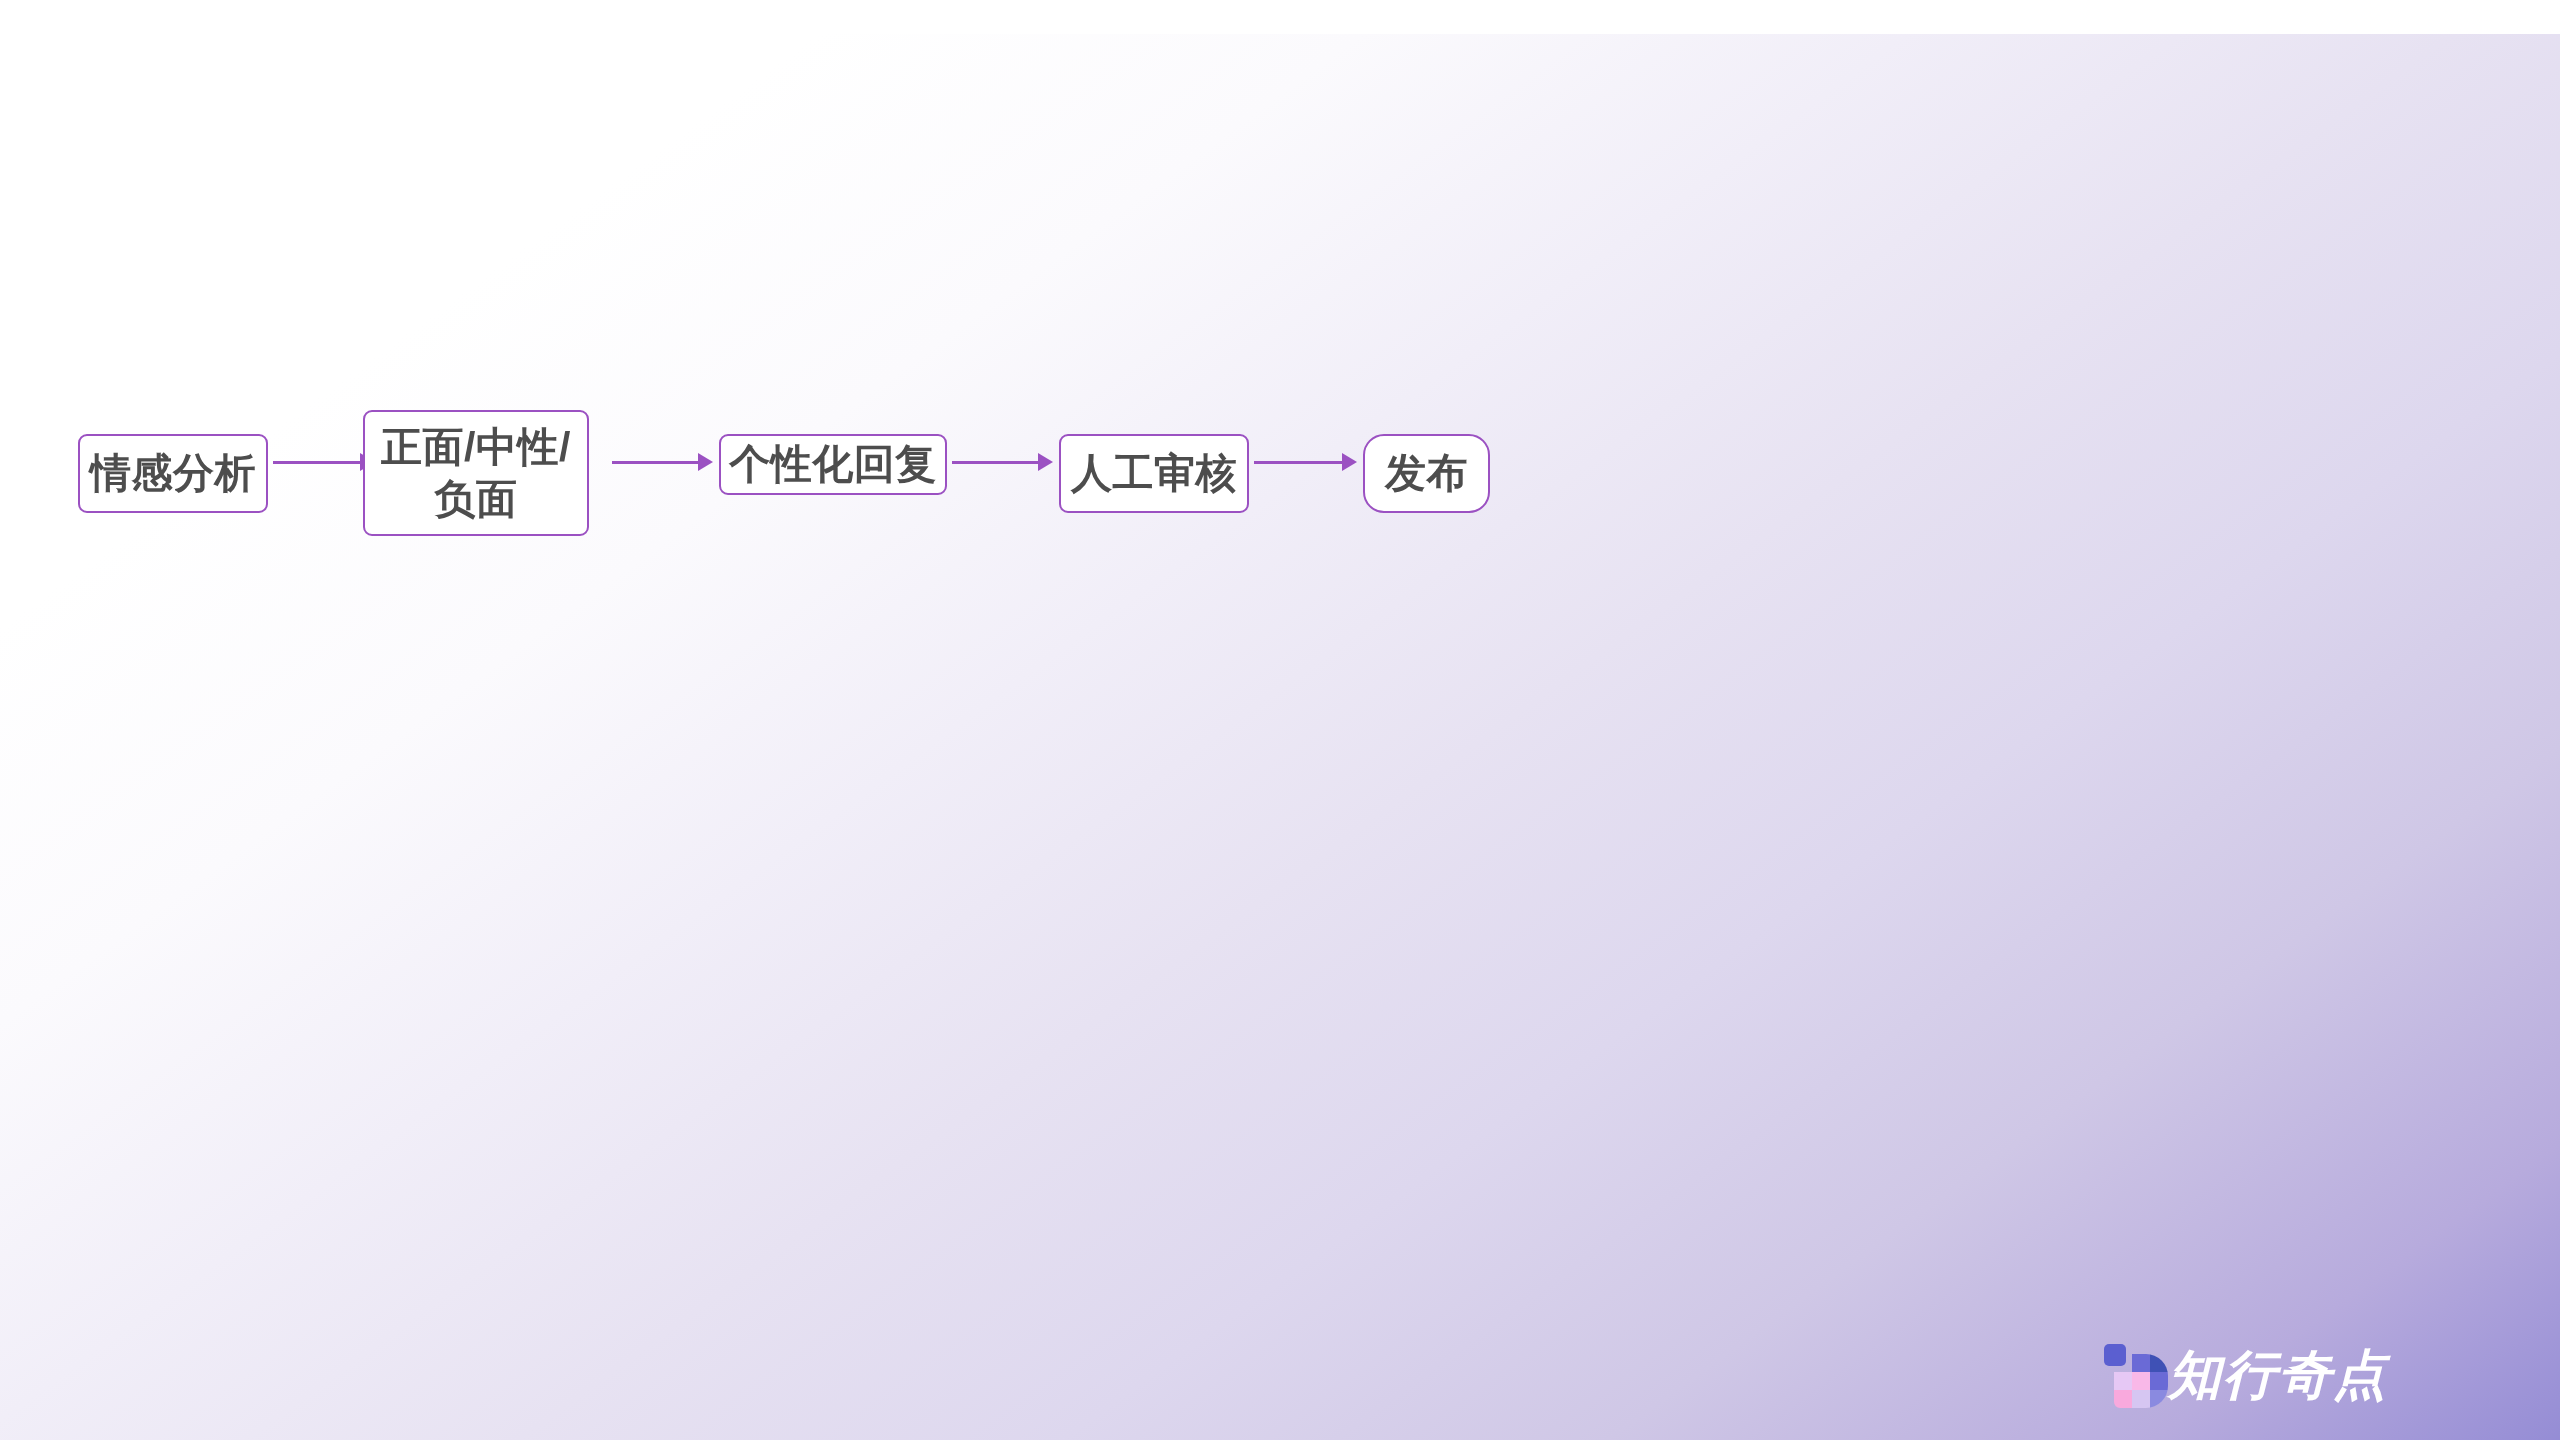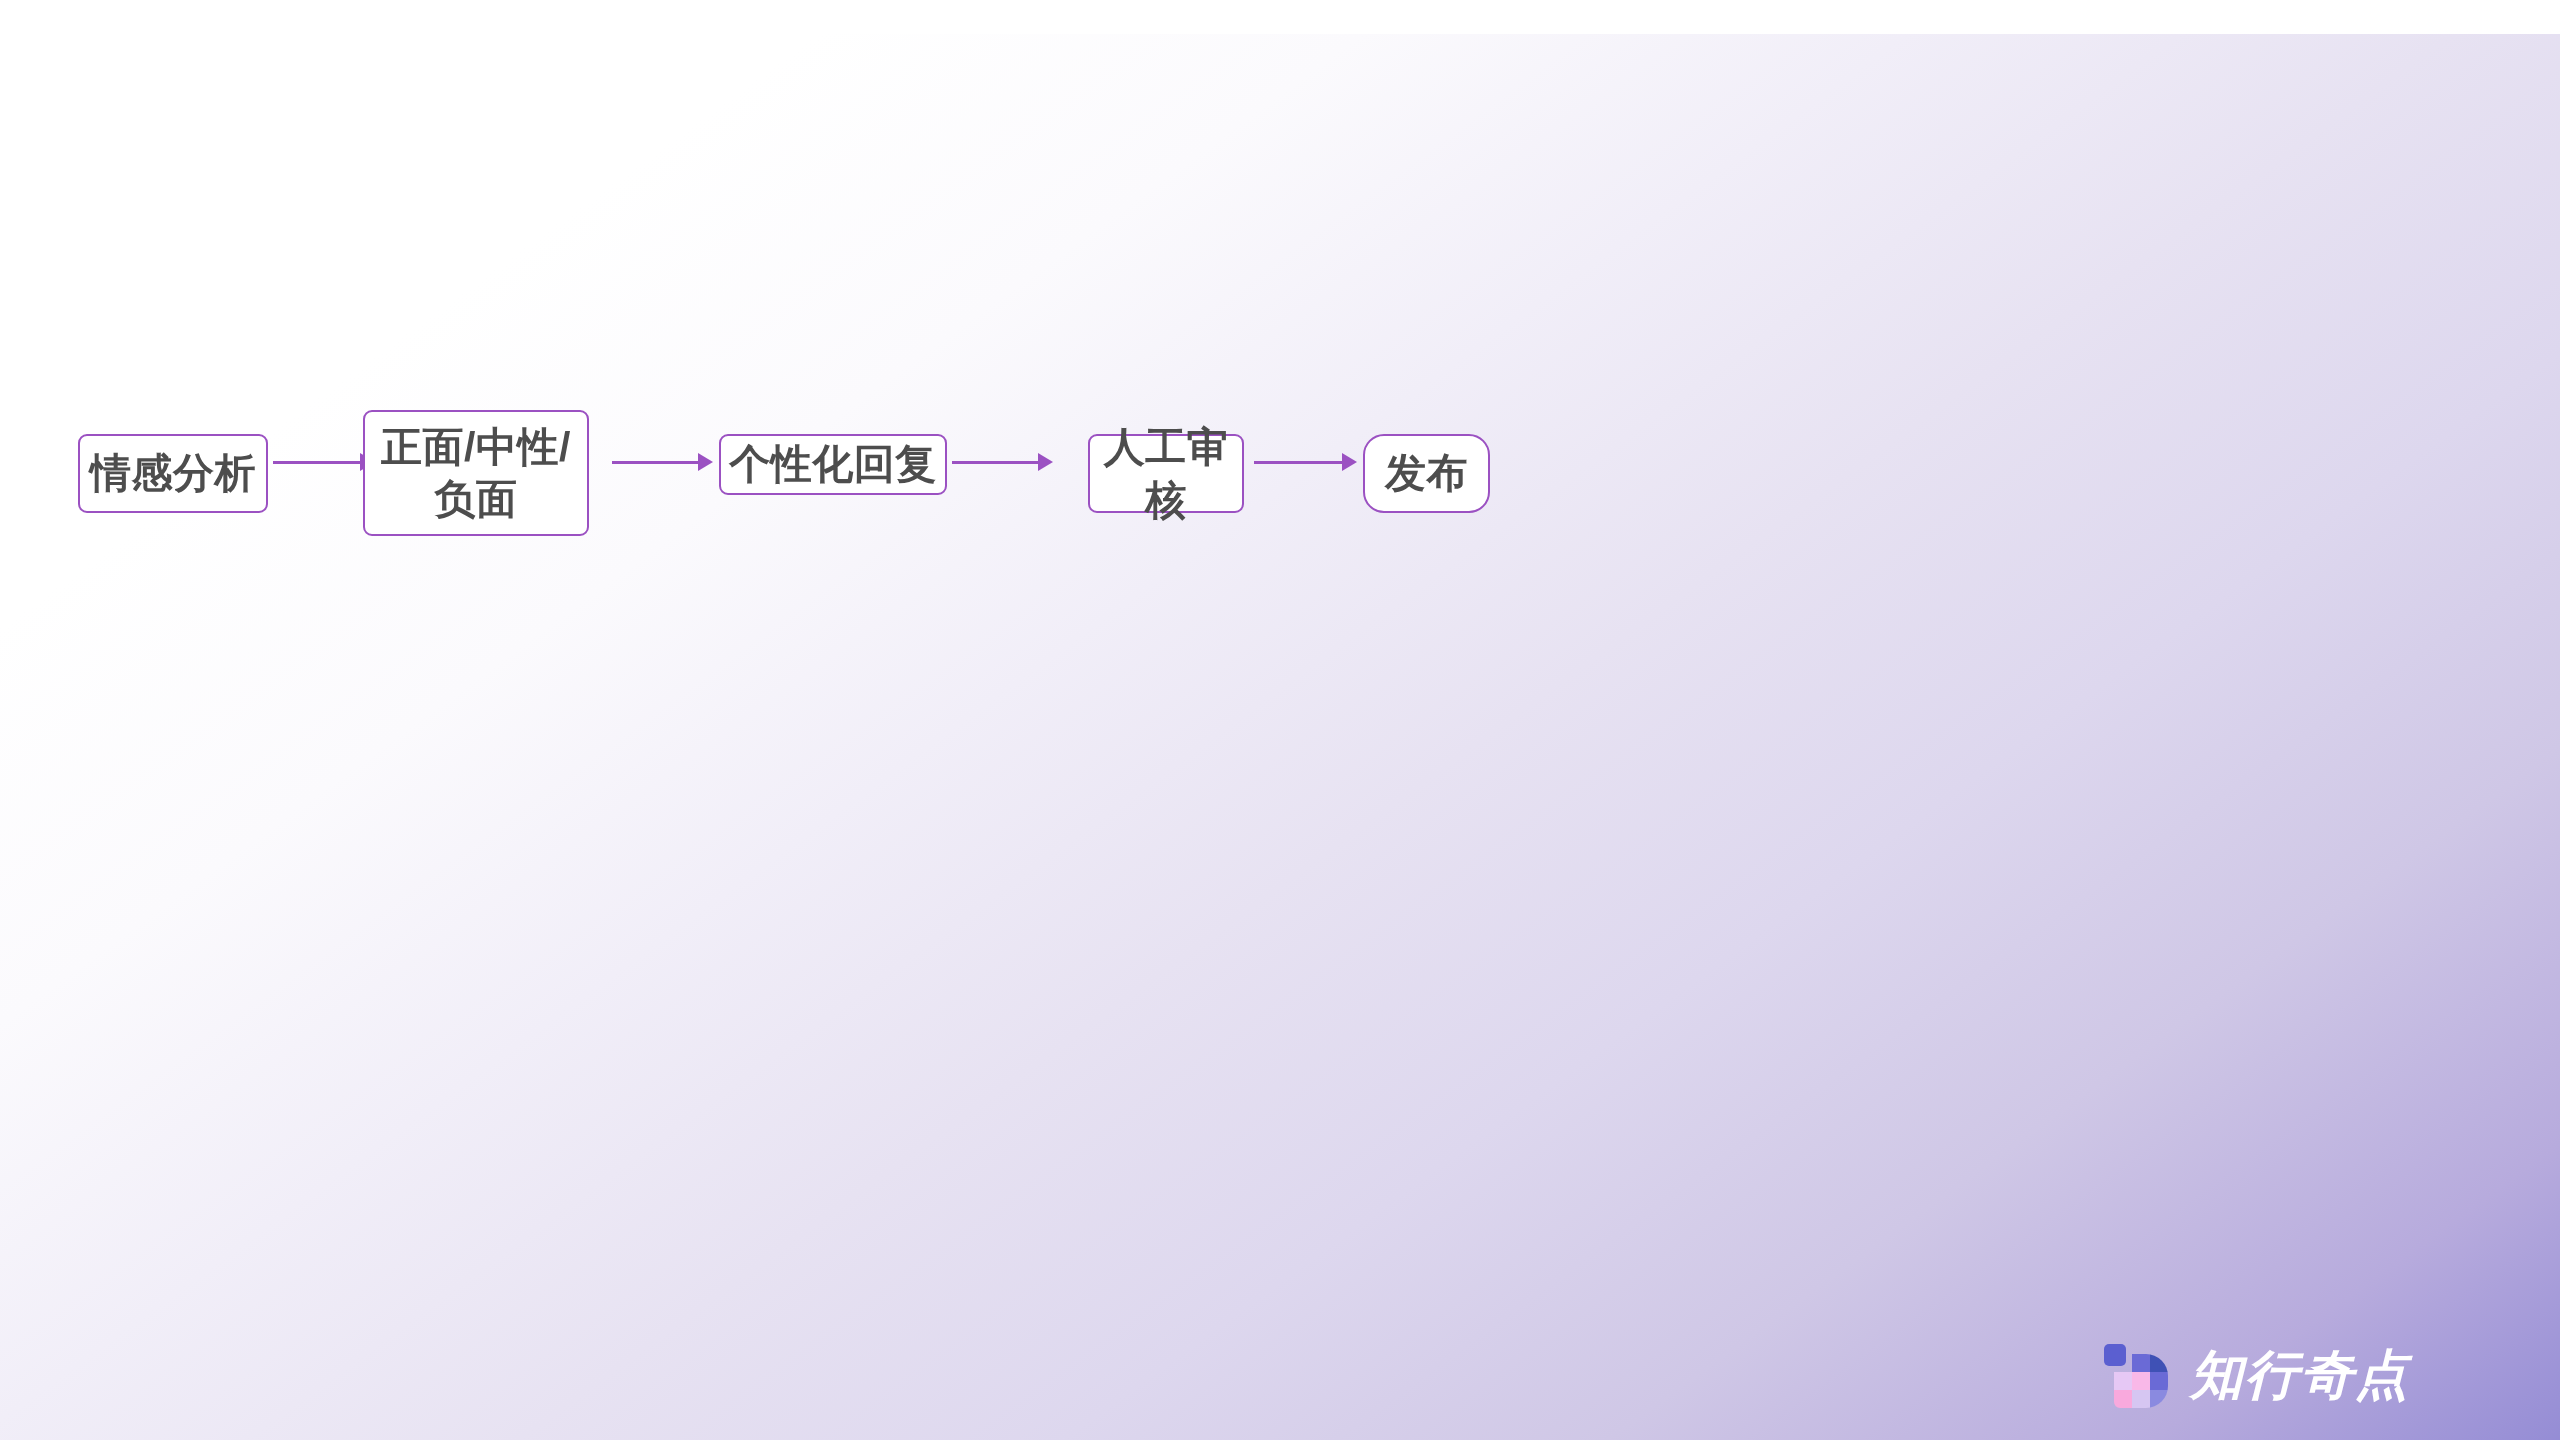--- a/index.html
+++ b/index.html
@@ -81,21 +81,20 @@
     margin-left: -1px;
   }
 
   
   #watermark {
     position: absolute;
     left: 2104px;
     top: 1306px;
     display: flex;
     align-items: center;
-    gap: 22px;
   }
   .wm-mark {
     position: relative;
     width: 64px;
     height: 64px;
     flex: 0 0 auto;
   }
   .wm-chip {
     position: absolute;
     left: 0;
@@ -155,21 +154,21 @@
 
     <div class="node" style="left:719px; top:400px; width:228px; height:61px;">
       <span class="node-label">个性化回复</span>
     </div>
 
     <div class="connector" style="left:952px; top:416px; width:101px;">
       <span class="shaft"></span>
       <span class="head"></span>
     </div>
 
-    <div class="node" style="left:1088px; top:400px; width:156px; height:79px;font-family:Liberation Serif, serif;">
+    <div class="node" style="left:1059px; top:400px; width:190px; height:79px;font-family:Liberation Serif, serif;">
       <span class="node-label">人工审核</span>
     </div>
 
     <div class="connector" style="left:1254px; top:416px; width:103px;">
       <span class="shaft"></span>
       <span class="head"></span>
     </div>
 
     <div class="node" style="left:1363px; top:400px; width:127px; height:79px;border-radius:21px;">
       <span class="node-label">发布</span>

